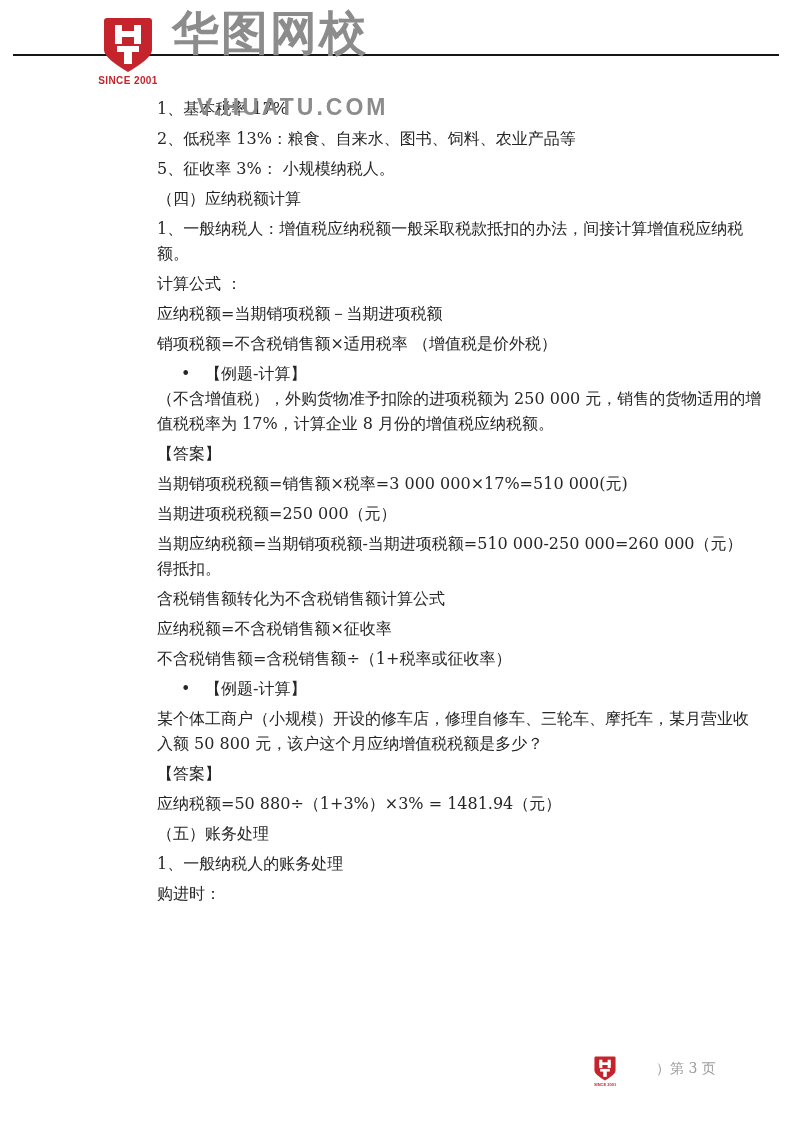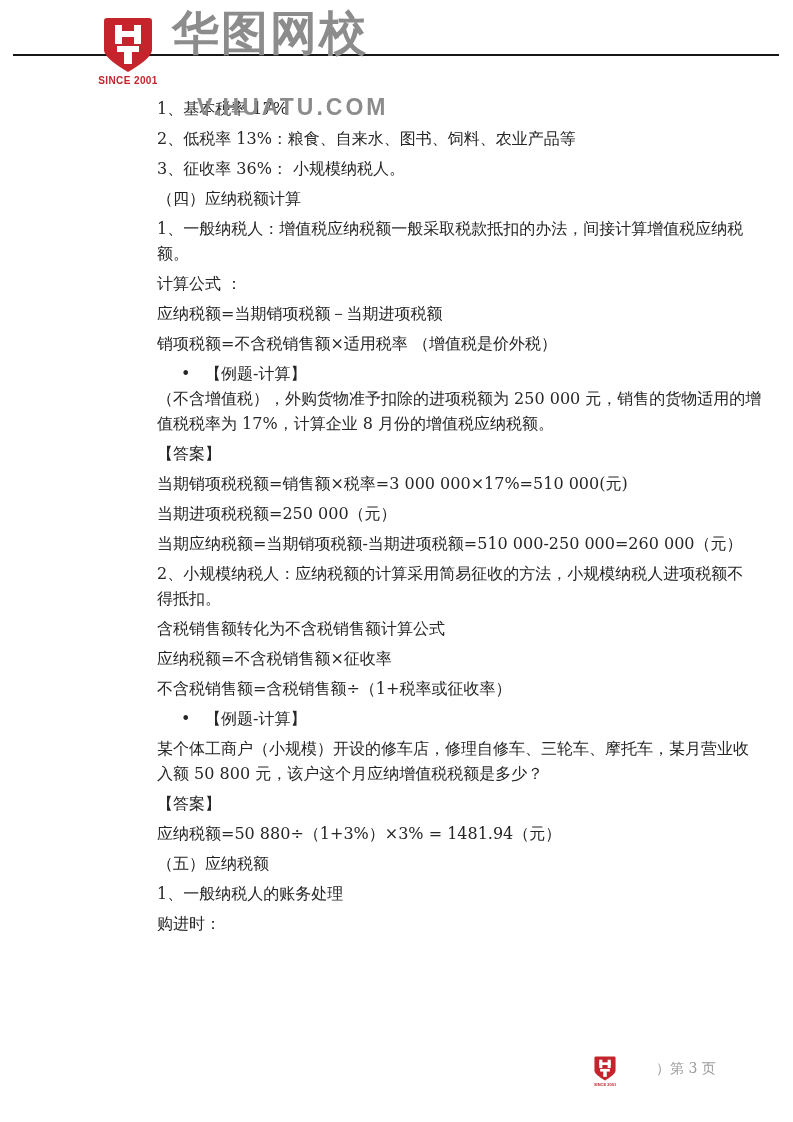--- a/index.html
+++ b/index.html
@@ -59,21 +59,21 @@
         <span class="txt">1、基本税率 17%</span>
       </div>
 
       <div class="line first">
         <span class="bullet"></span>
         <span class="txt">2、低税率 13%：粮食、自来水、图书、饲料、农业产品等</span>
       </div>
 
       <div class="line first">
         <span class="bullet"></span>
-        <span class="txt">3、征收率 36%：  小规模纳税人。</span>
+        <span class="txt">5、征收率 3%：  小规模纳税人。</span>
       </div>
 
       <div class="line first">
         <span class="bullet"></span>
         <span class="txt">（四）应纳税额计算</span>
       </div>
 
       <div class="line first">
         <span class="bullet"></span>
         <span class="txt">1、一般纳税人：增值税应纳税额一般采取税款抵扣的办法，间接计算增值税应纳税</span>
@@ -128,24 +128,20 @@
       <div class="line first">
         <span class="bullet"></span>
         <span class="txt">当期进项税税额=250 000（元）</span>
       </div>
 
       <div class="line first">
         <span class="bullet"></span>
         <span class="txt">当期应纳税额=当期销项税额-当期进项税额=510 000-250 000=260 000（元）</span>
       </div>
 
-      <div class="line first">
-        <span class="bullet"></span>
-        <span class="txt">2、小规模纳税人：应纳税额的计算采用简易征收的方法，小规模纳税人进项税额不</span>
-      </div>
 
       <div class="line cont">
         <span class="bullet"></span>
         <span class="txt">得抵扣。</span>
       </div>
 
       <div class="line first">
         <span class="bullet"></span>
         <span class="txt">含税销售额转化为不含税销售额计算公式</span>
       </div>
@@ -181,21 +177,21 @@
       </div>
 
 
       <div class="line first">
         <span class="bullet"></span>
         <span class="txt">应纳税额=50 880÷（1+3%）×3% = 1481.94（元）</span>
       </div>
 
       <div class="line first">
         <span class="bullet"></span>
-        <span class="txt">（五）应纳税额</span>
+        <span class="txt">（五）账务处理</span>
       </div>
 
       <div class="line first">
         <span class="bullet"></span>
         <span class="txt">1、一般纳税人的账务处理</span>
       </div>
 
       <div class="line first">
         <span class="bullet"></span>
         <span class="txt">购进时：</span>

